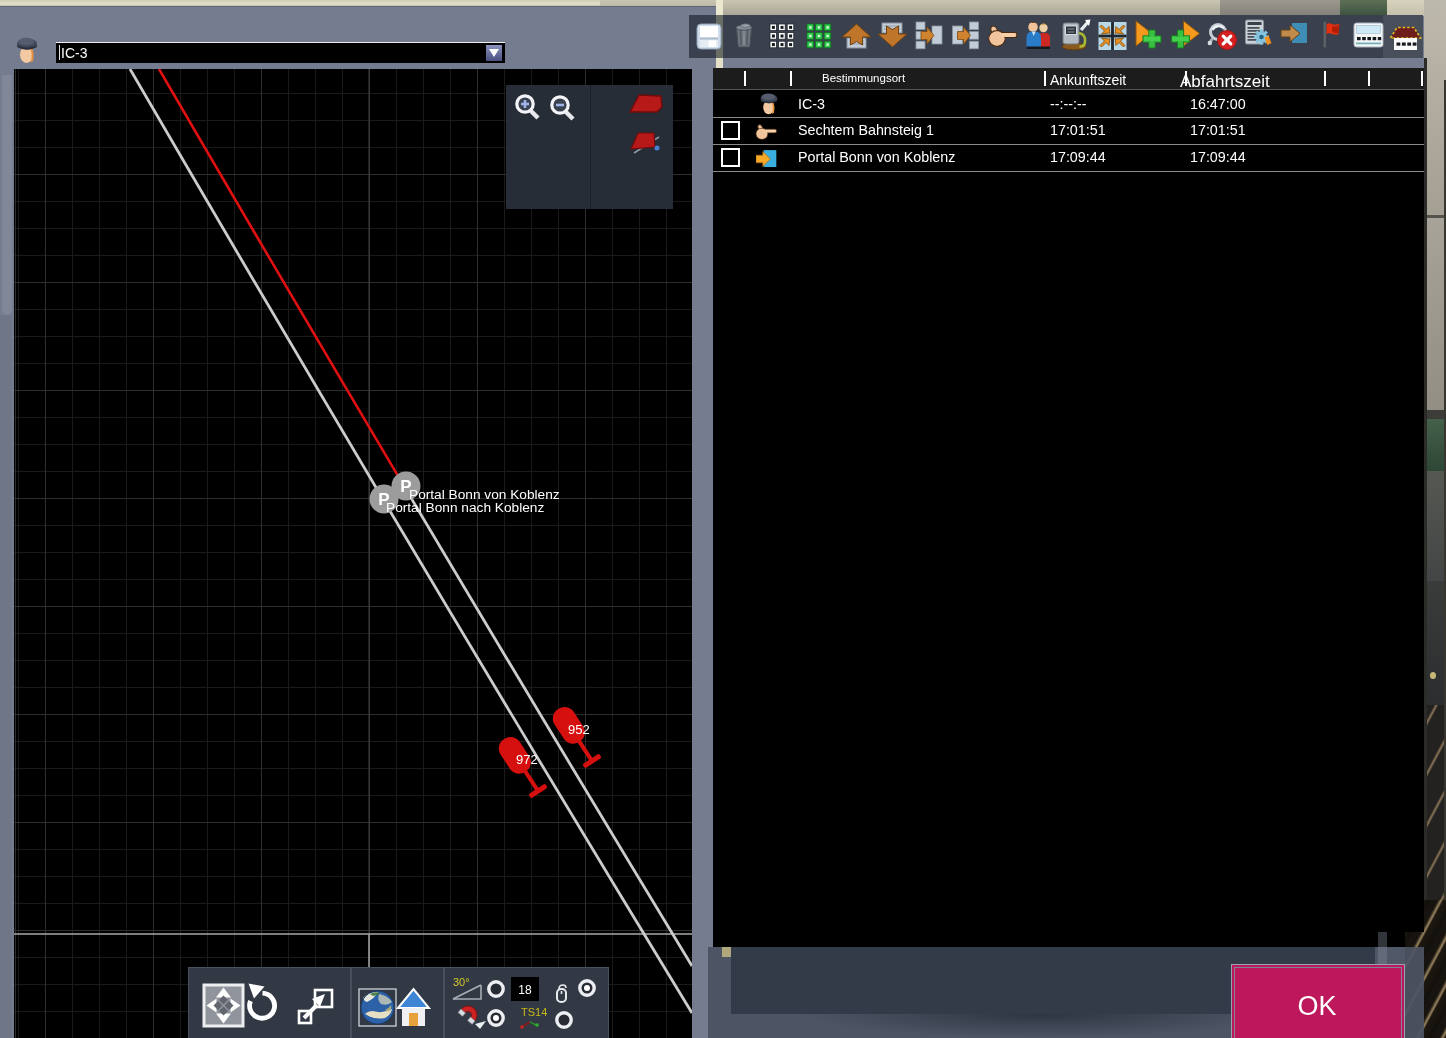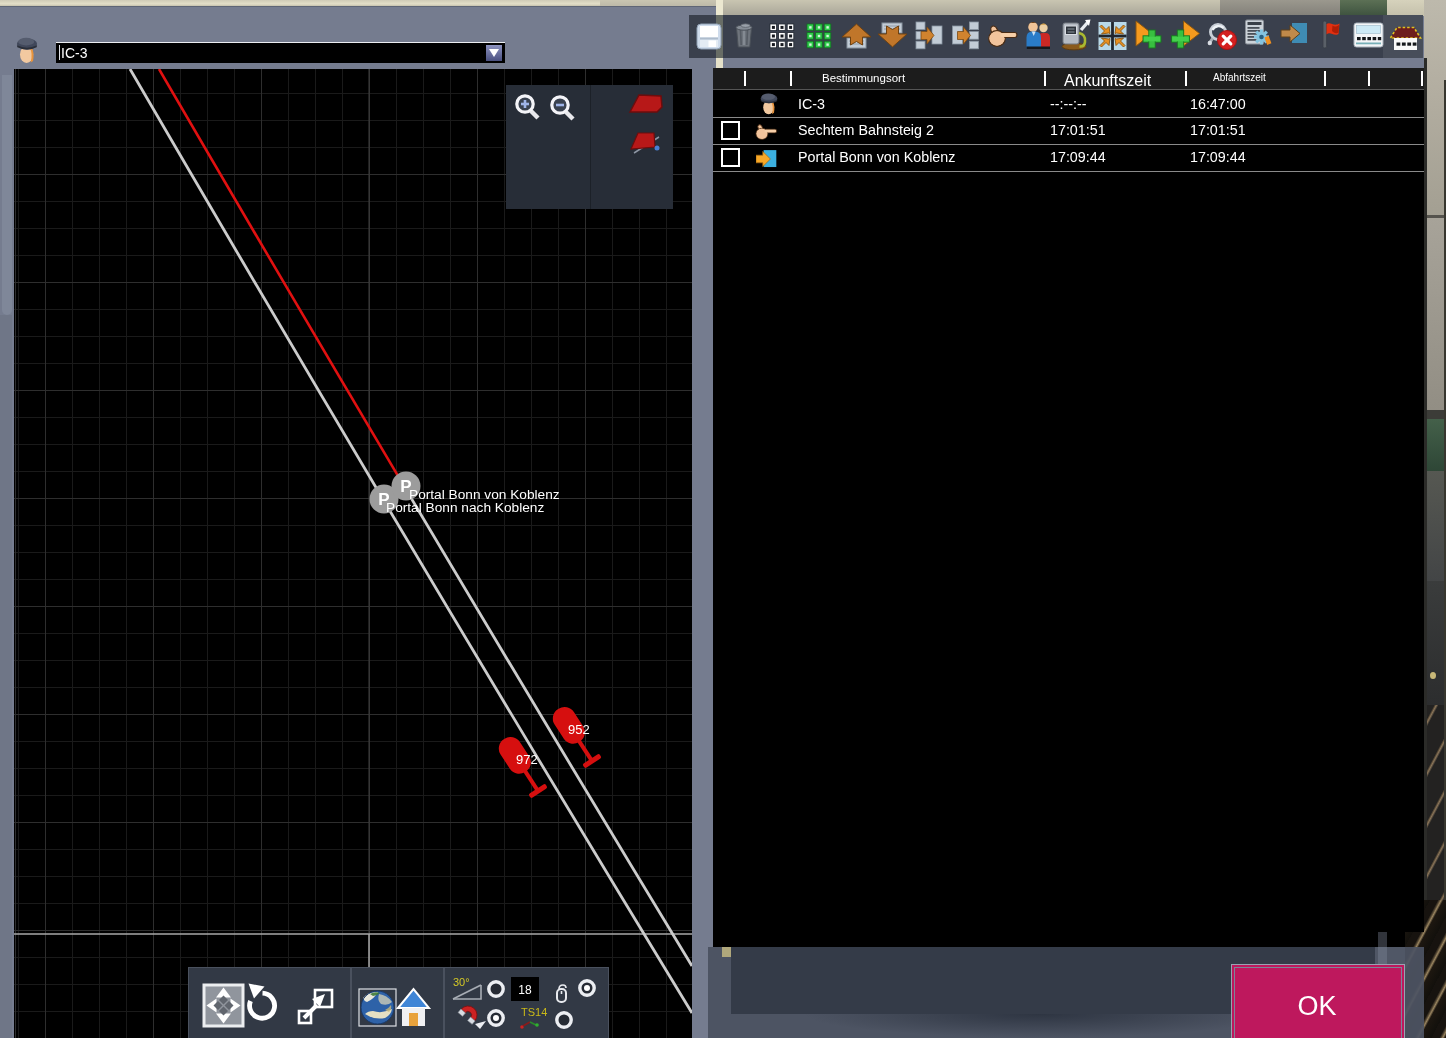--- a/index.html
+++ b/index.html
@@ -359,22 +359,22 @@
 
 <div class="abs" style="left:713px;top:68px;width:711px;height:21px;background:#1c1c1c;">
   <div class="abs" style="left:31px;top:3px;width:2px;height:15px;background:#fff;"></div>
   <div class="abs" style="left:77px;top:3px;width:2px;height:15px;background:#fff;"></div>
   <div class="abs" style="left:331px;top:3px;width:2px;height:15px;background:#fff;"></div>
   <div class="abs" style="left:472px;top:3px;width:2px;height:15px;background:#fff;"></div>
   <div class="abs" style="left:611px;top:3px;width:2px;height:15px;background:#fff;"></div>
   <div class="abs" style="left:655px;top:3px;width:2px;height:15px;background:#fff;"></div>
   <div class="abs" style="left:708px;top:3px;width:2px;height:15px;background:#fff;"></div>
   <div class="abs" style="left:85px;top:4px;color:#fff;font-size:11.5px;padding-left:24px;">Bestimmungsort</div>
-  <div class="abs" style="left:351px;top:4px;color:#fff;font-size:16px;">Ankunftszeit</div>
-  <div class="abs" style="left:500px;top:4px;color:#fff;font-size:10px;">Abfahrtszeit</div>
+  <div class="abs" style="left:337px;top:4px;color:#fff;font-size:14px;">Ankunftszeit</div>
+  <div class="abs" style="left:467px;top:4px;color:#fff;font-size:17px;">Abfahrtszeit</div>
 </div>
 
 <div class="abs" style="left:713px;top:89px;width:711px;height:1px;background:#555;"></div>
 <div class="abs" style="left:713px;top:117px;width:711px;height:1px;background:#8a8a8a;"></div>
 <div class="abs" style="left:713px;top:144px;width:711px;height:1px;background:#8a8a8a;"></div>
 <div class="abs" style="left:713px;top:171px;width:711px;height:1px;background:#8a8a8a;"></div>
 
 <div class="abs" style="left:713px;top:90px;width:711px;height:27px;color:#fff;font-size:14.3px;">
   <svg class="abs" style="left:45px;top:2px;" width="22" height="24" viewBox="0 0 32 36">
     <ellipse cx="15.5" cy="23" rx="8.2" ry="10.5" fill="#f2c9a0"></ellipse>
@@ -389,21 +389,21 @@
 </div>
 <div class="abs" style="left:713px;top:118px;width:711px;height:26px;color:#fff;font-size:14.3px;">
   <div class="abs" style="left:8px;top:3px;width:15px;height:15px;border:2px solid #fff;background:#000;"></div>
   <svg class="abs" style="left:39px;top:4px;" width="29" height="19" viewBox="0 0 29 25">
     <ellipse cx="6.5" cy="8" rx="2.9" ry="4.8" transform="rotate(-24 6.5 8)" fill="#f2c49c" stroke="#4a2c14" stroke-width="1.1"></ellipse>
     <ellipse cx="8.5" cy="15.5" rx="7.8" ry="7.3" fill="#f2c49c" stroke="#4a2c14" stroke-width="1.1"></ellipse>
     <rect x="11.5" y="9.6" width="16.5" height="4.6" rx="2.3" fill="#f2c49c" stroke="#4a2c14" stroke-width="1.1"></rect>
     <ellipse cx="8.5" cy="15.5" rx="7" ry="6.6" fill="#f2c49c"></ellipse>
     <rect x="12" y="10.2" width="14.5" height="3.4" fill="#f6cfa8"></rect>
   </svg>
-  <div class="abs" style="left:85px;top:4px;">Sechtem Bahnsteig 2</div>
+  <div class="abs" style="left:85px;top:4px;">Sechtem Bahnsteig 1</div>
   <div class="abs" style="left:337px;top:4px;">17:01:51</div>
   <div class="abs" style="left:477px;top:4px;">17:01:51</div>
 </div>
 <div class="abs" style="left:713px;top:145px;width:711px;height:26px;color:#fff;font-size:14.3px;">
   <div class="abs" style="left:8px;top:3px;width:15px;height:15px;border:2px solid #fff;background:#000;"></div>
   <svg class="abs" style="left:43px;top:4px;" width="22" height="20" viewBox="0 0 26 23">
     <rect x="9" y="1" width="15" height="20" fill="#3bb0e0"></rect>
     <polygon points="0,7 8,7 8,2.5 17,11.5 8,20.5 8,16 0,16" fill="#f7a827" stroke="#a86a10" stroke-width="0.8"></polygon>
   </svg>
   <div class="abs" style="left:85px;top:4px;">Portal Bonn von Koblenz</div>

